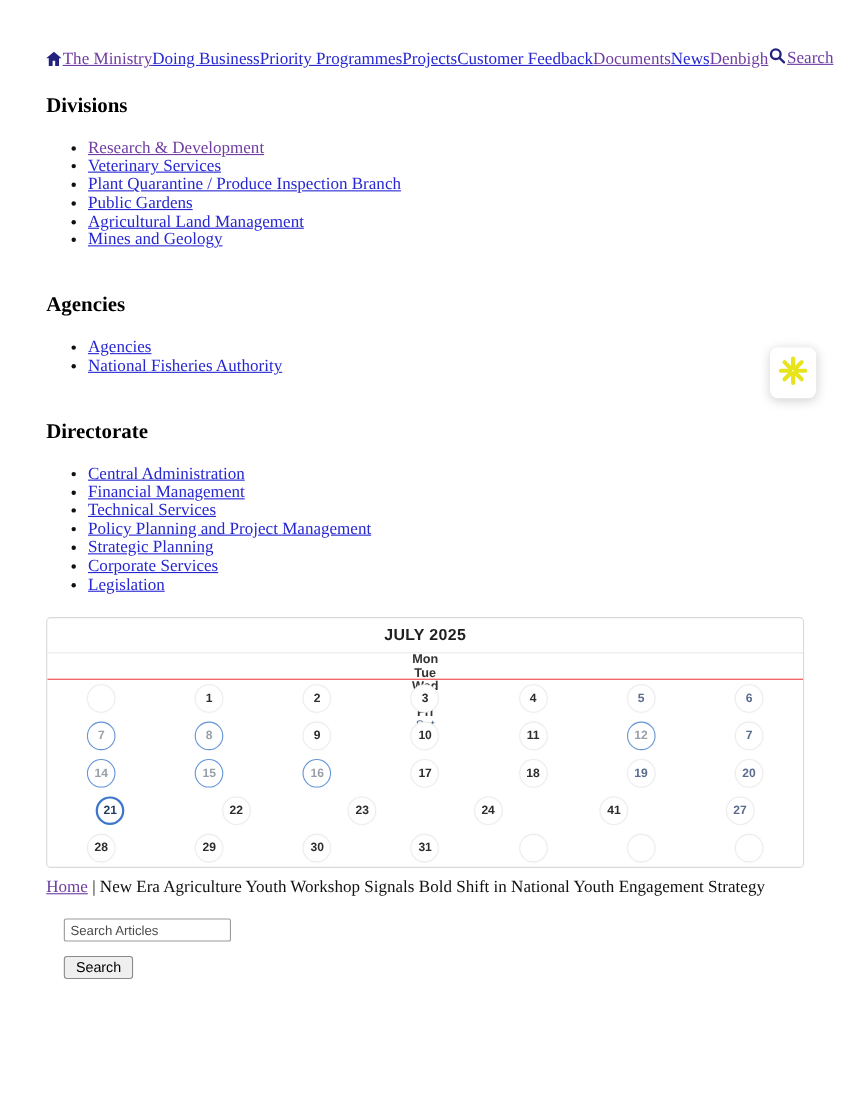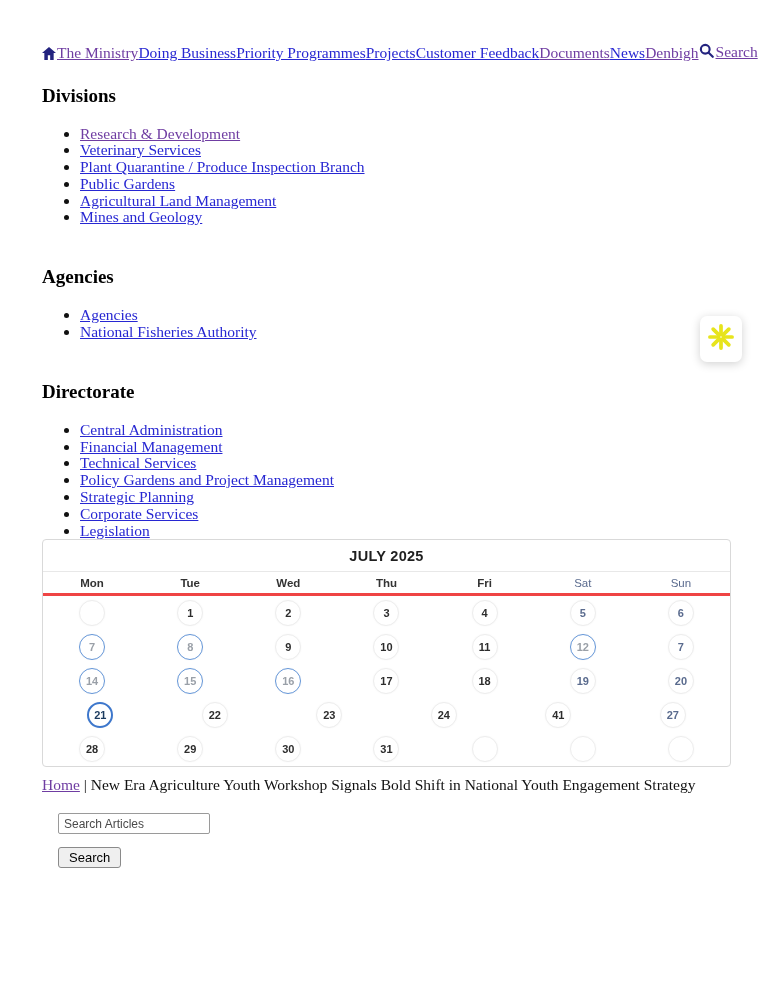--- a/index.html
+++ b/index.html
@@ -33,30 +33,30 @@
   
   h2{font-size:19px;margin:40px 0 0 0;font-weight:bold;color:#000;}
   h2.first{margin-top:22px;}
   ul{margin:19px 0 0 0;padding:0 0 0 38px;}
   li{font-size:15.5px;line-height:16.8px;margin:0;}
   li a{color:var(--link-blue);text-decoration:underline;}
   li a.visited{color:var(--link-visited);}
 
   
   .calendar{
-    border:1px solid #d9d9d9;border-radius:4px;
+    margin-top:21px;border:1px solid #d9d9d9;border-radius:4px;
     font-family:"Liberation Sans","DejaVu Sans",sans-serif;
     background:#fff;overflow:hidden;
   }
   .cal-title{
     height:32px;display:flex;align-items:center;justify-content:center;
     font-size:14.5px;font-weight:600;color:#1f1f1f;letter-spacing:.3px;
     border-bottom:1px solid #e8e8e8;
   }
-  .cal-head{display:flex;height:24px;border-bottom:3px solid #ef4444;}
+  .cal-head{display:flex;height:24px;border-bottom:1px solid #ef4444;flex-direction:column;}
   .cal-dow{
     flex:1;display:flex;align-items:center;justify-content:center;
     font-size:11.5px;font-weight:600;color:#333;
   }
   .cal-dow.weekend{color:var(--weekend);font-weight:400;}
   .cal-row{display:flex;height:34px;}
   .cal-cell{flex:1;display:flex;align-items:center;justify-content:center;}
   .day-circle{
     width:26px;height:26px;border-radius:50%;
     border:1px solid #ededed;background:#fff;
@@ -126,21 +126,21 @@
       <h2>Agencies</h2>
       <ul>
         <li><a href="#">Agencies</a></li>
         <li><a href="#">National Fisheries Authority</a></li>
       </ul>
       <h2>Directorate</h2>
       <ul>
         <li><a href="#">Central Administration</a></li>
         <li><a href="#">Financial Management</a></li>
         <li><a href="#">Technical Services</a></li>
-        <li><a href="#">Policy Gardens and Project Management</a></li>
+        <li><a href="#">Policy Planning and Project Management</a></li>
         <li><a href="#">Strategic Planning</a></li>
         <li><a href="#">Corporate Services</a></li>
         <li><a href="#">Legislation</a></li>
       </ul>
     </div>
 
   <div class="calendar">
     <div class="cal-title">JULY 2025</div>
     <div class="cal-head" id="cal-head">
         <div class="cal-dow">Mon</div>

